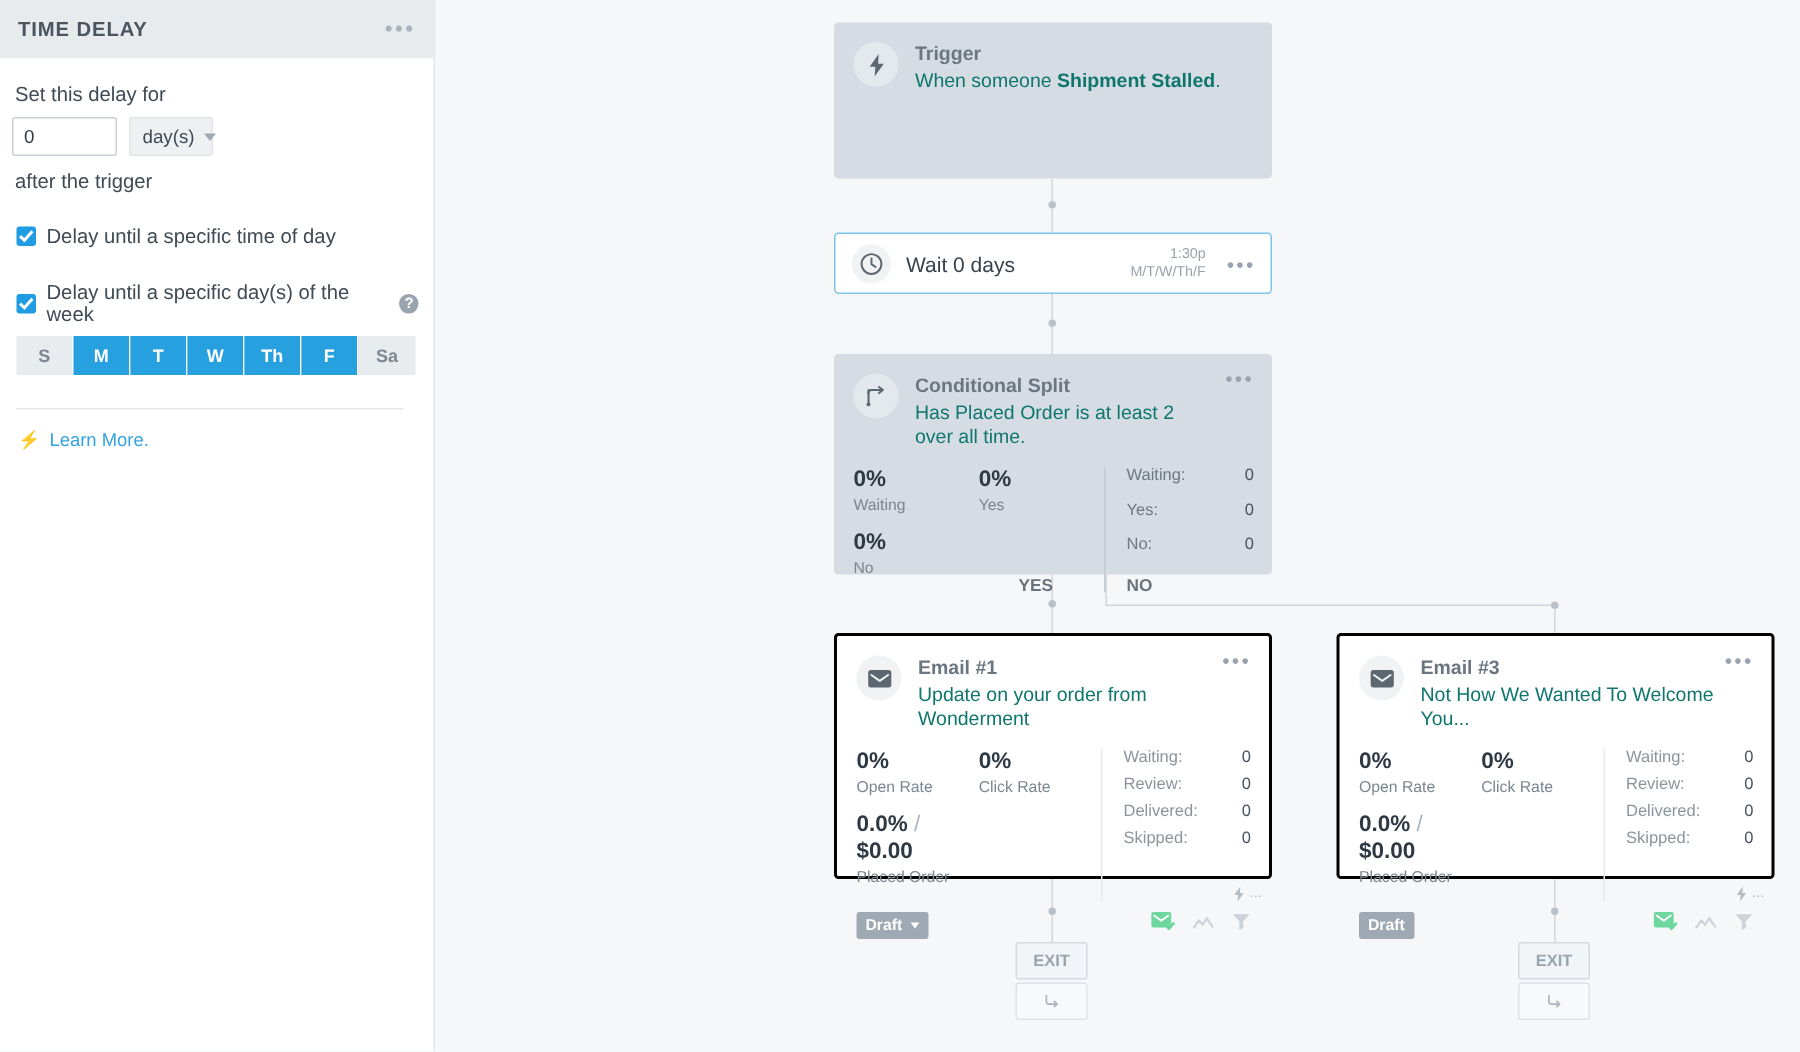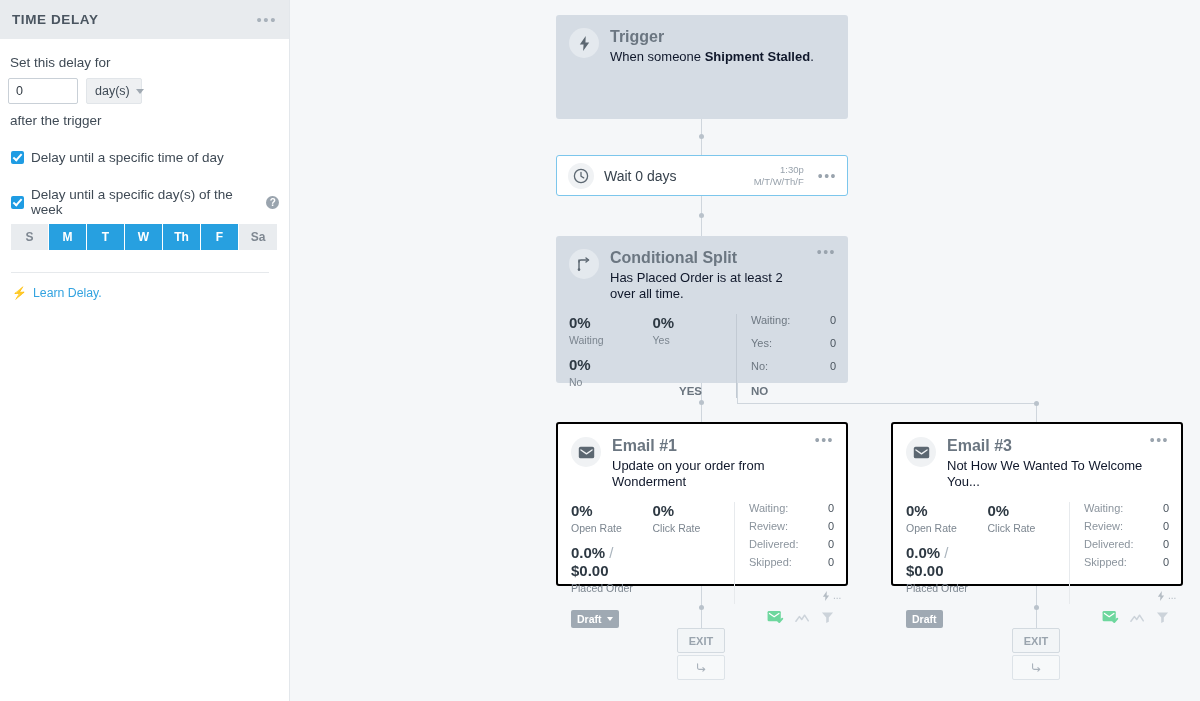--- a/index.html
+++ b/index.html
@@ -131,23 +131,23 @@
   }
   .card-head { display: flex; padding: 13px 12px 0 13px; }
   .icon-circle {
     width: 30px; height: 30px; border-radius: 50%;
     flex: 0 0 auto; margin-right: 11px;
     display: flex; align-items: center; justify-content: center;
   }
   #trigger-icon-circle { background: #e4e9ee; }
   .card-head-text { flex: 1; min-width: 0; }
   .card-kicker {
-    font-size: 16px; color: #6b7681; margin-bottom: 3px; font-weight: bold;
-  }
-  .card-title { font-size: 13px; color: #0f172a; line-height: 16px; }
+    font-size: 13px; color: #6b7681; margin-bottom: 3px; font-weight: bold;
+  }
+  .card-title { font-size: 13px; color: #0f766e; line-height: 16px; }
   .card-title b { font-weight: bold; }
   .card-kebab {
     color: #9aa4ae; font-size: 14px; letter-spacing: 1.5px;
     line-height: 6px; margin-left: 6px; cursor: pointer; user-select: none;
   }
 
   
   #wait-card {
     left: 266px; top: 155px; width: 292px; height: 41px;
     background: #fff; border: 1px solid #7cc6ec; border-radius: 3px;
@@ -275,21 +275,21 @@
           <div class="day-btn on">Th</div>
           <div class="day-btn on">F</div>
           <div class="day-btn">Sa</div>
         </div>
 
       <div id="sidebar-divider"></div>
 
       <div id="note">
         <span id="note-bolt">⚡</span>
         <div id="note-body">
-          <a id="note-link" href="#">Learn Delay.</a>
+          <a id="note-link" href="#">Learn More.</a>
         </div>
       </div>
 
     </div>
   </div>
 
   <div id="canvas">
 
     <div class="vline" style="left:411px; top:119px; height:36px;"></div>
     <div class="dot" style="left:409px; top:134px;"></div>

